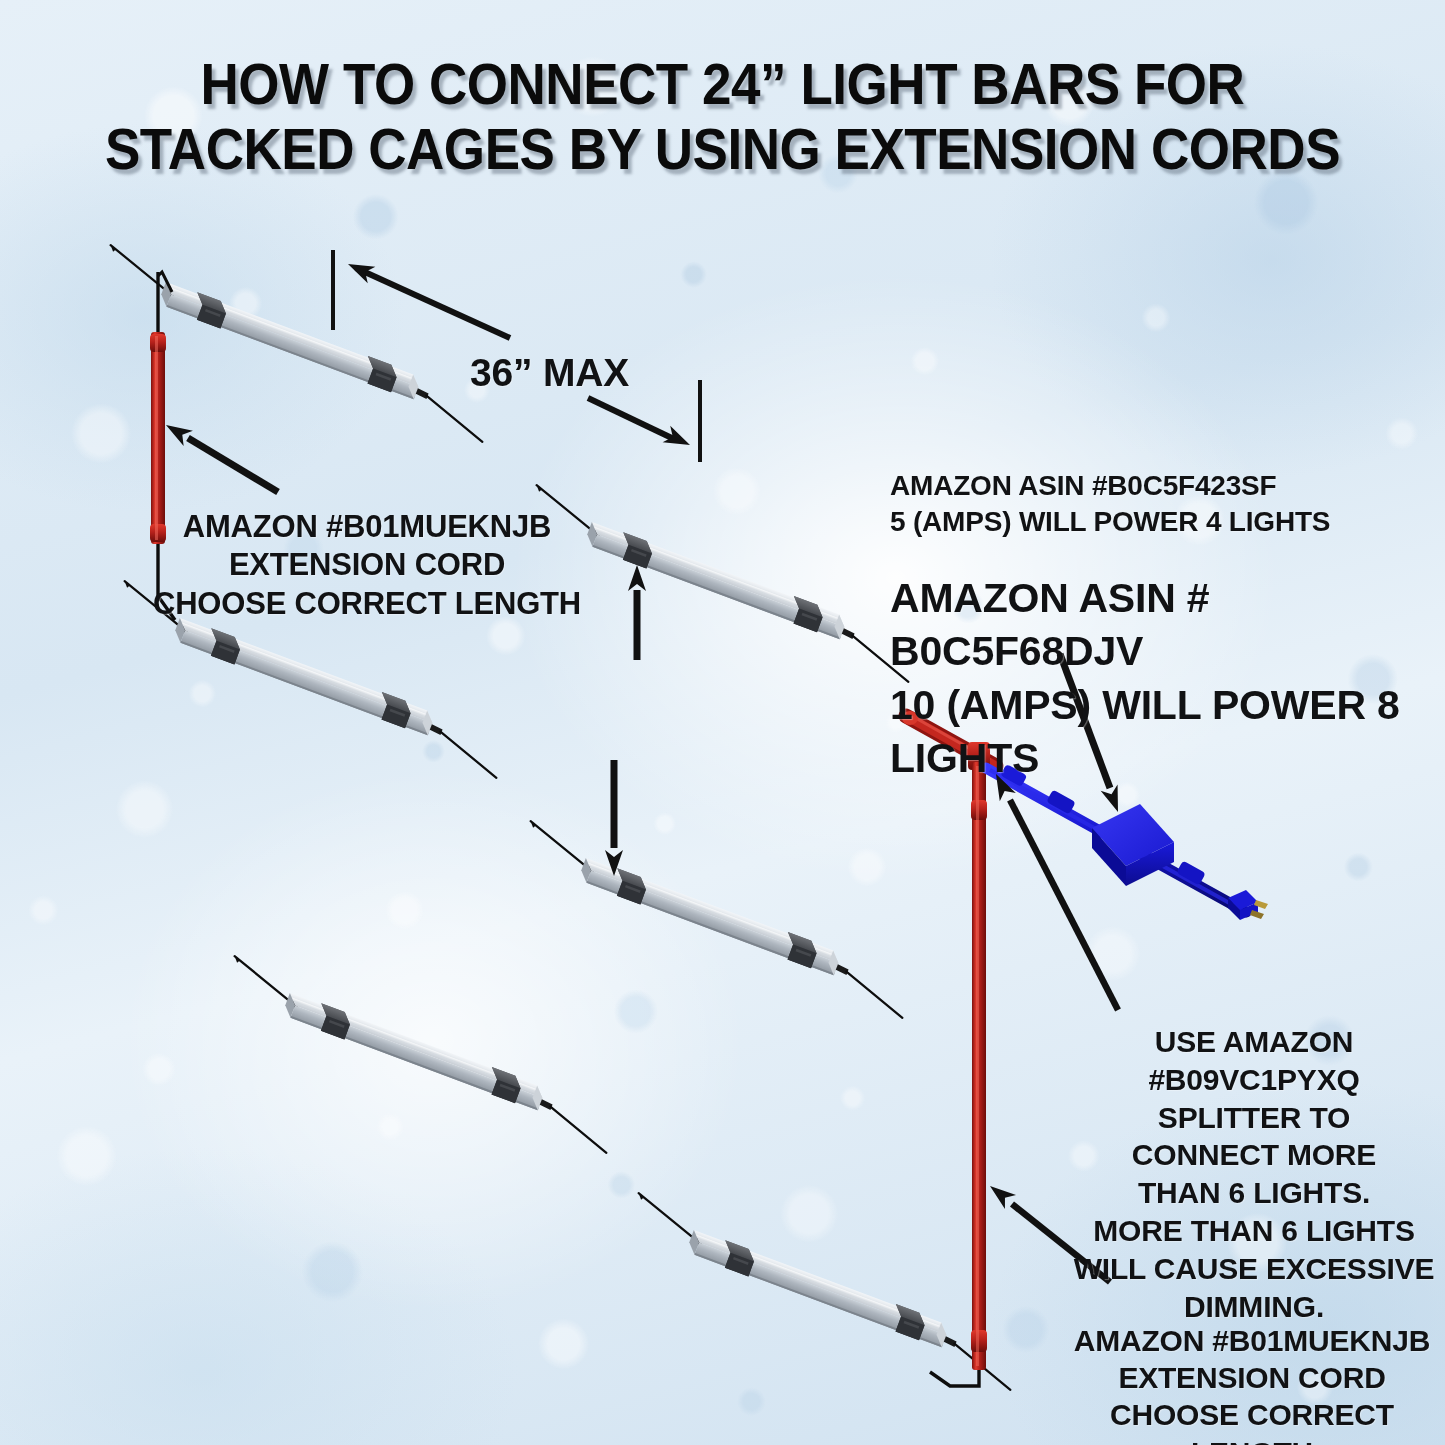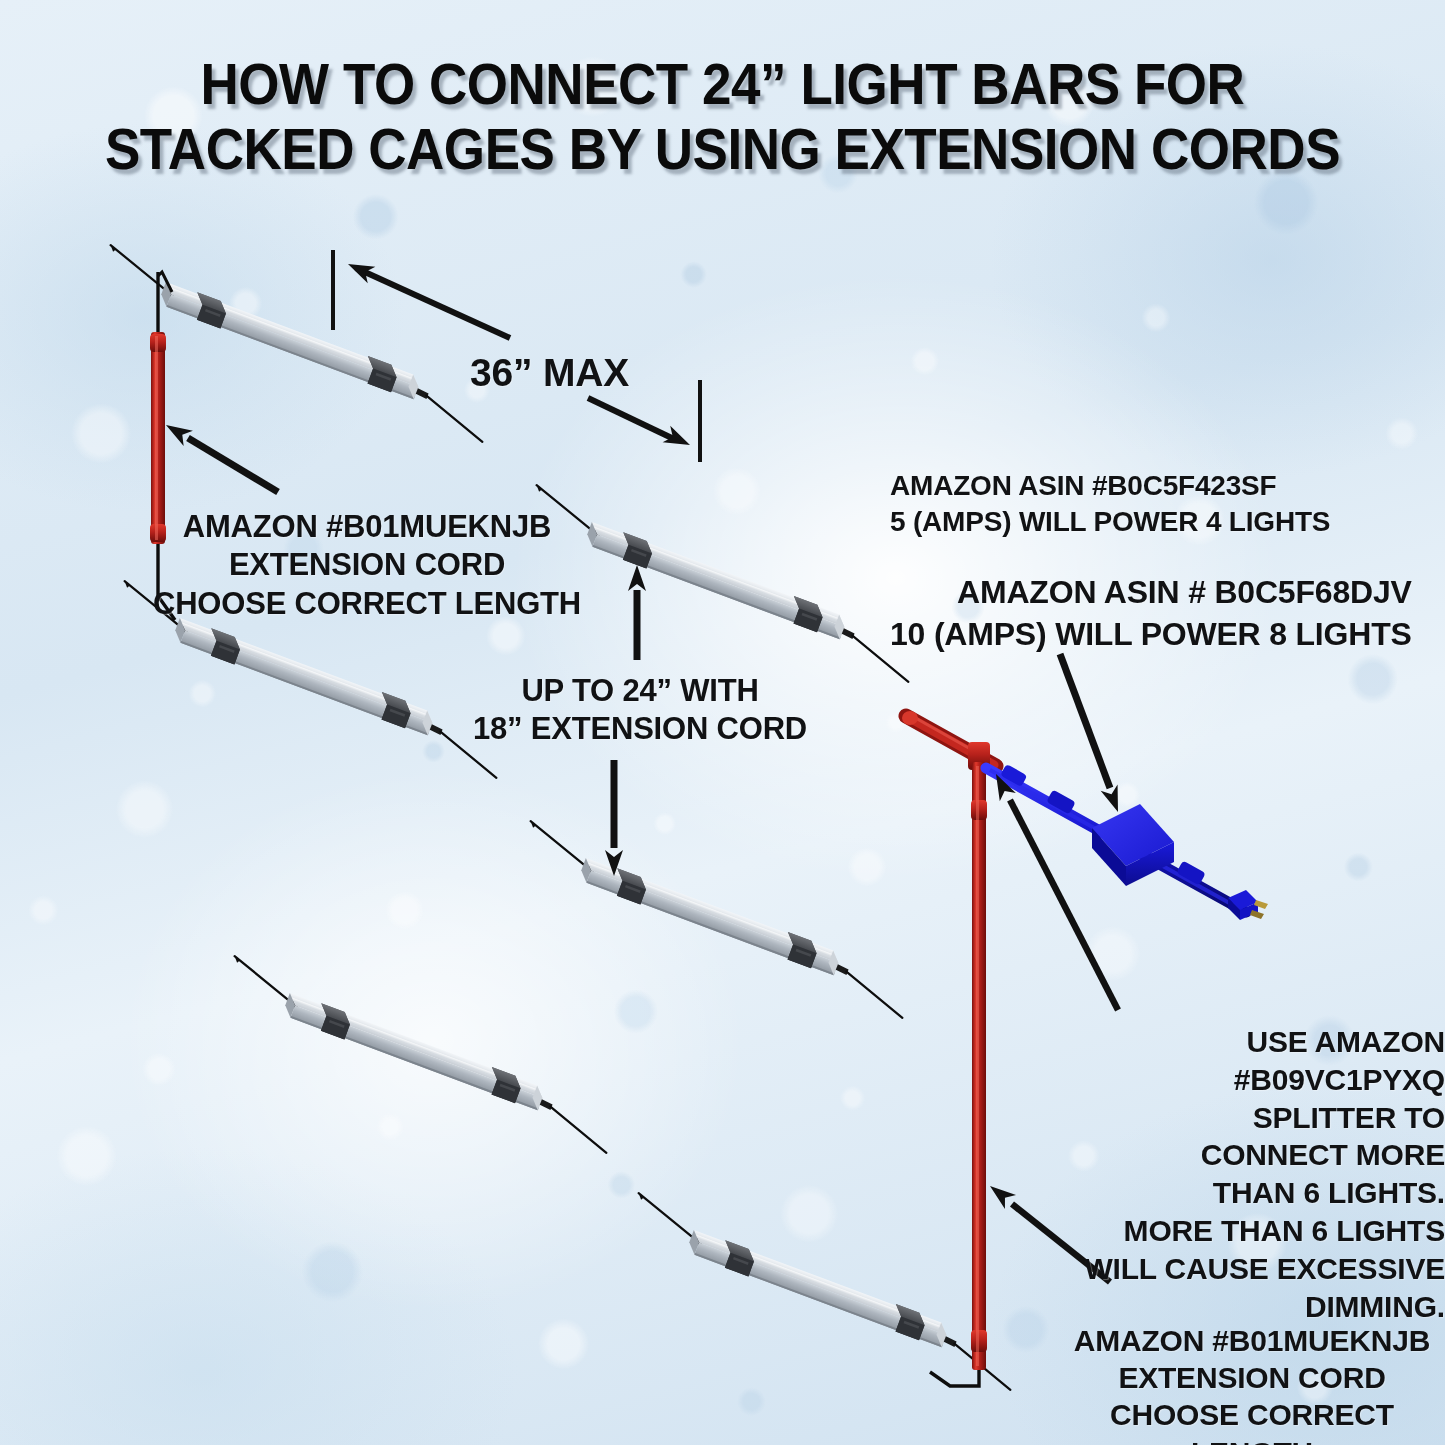--- a/index.html
+++ b/index.html
@@ -135,29 +135,29 @@
     text-align: center;
   }
   #note-asin-5a {
     left: 890px;  top: 468px;
     font-size: 28px;
     line-height: 1.3;
     text-align: left;
   }
   #note-asin-10a {
     left: 890px;  top: 572px;
-    font-size: 32px;
+    font-size: 41px;
     line-height: 1.3;
-    text-align: right;
+    text-align: left;
   }
   #note-splitter {
     left: 1063px;  top: 1023px;
     font-size: 30px;
     line-height: 1.26;
-    text-align: right;
+    text-align: center;
   }
   #note-cord-bottom {
     left: 1062px;  top: 1322px;
     width: 380px;
     font-size: 30px;
     line-height: 1.24;
     text-align: center;
   }
 
   svg.diagram {
@@ -414,22 +414,20 @@
           <use href="#arrowhead"></use>
         </g>
     </g>
   </svg>
 
   <div class="title">HOW TO CONNECT 24” LIGHT BARS FOR
 STACKED CAGES BY USING EXTENSION CORDS</div>
 
   <div class="note" id="note-dim-36">36” MAX</div>
 
-  <div class="note" id="note-dim-24">UP TO 24” WITH
-18” EXTENSION CORD</div>
 
   <div class="note" id="note-cord-left">AMAZON #B01MUEKNJB
 EXTENSION CORD
 CHOOSE CORRECT LENGTH</div>
 
   <div class="note" id="note-asin-5a">AMAZON ASIN #B0C5F423SF
 5 (AMPS) WILL POWER 4 LIGHTS</div>
 
   <div class="note" id="note-asin-10a">AMAZON ASIN # B0C5F68DJV
 10 (AMPS) WILL POWER 8 LIGHTS</div>

